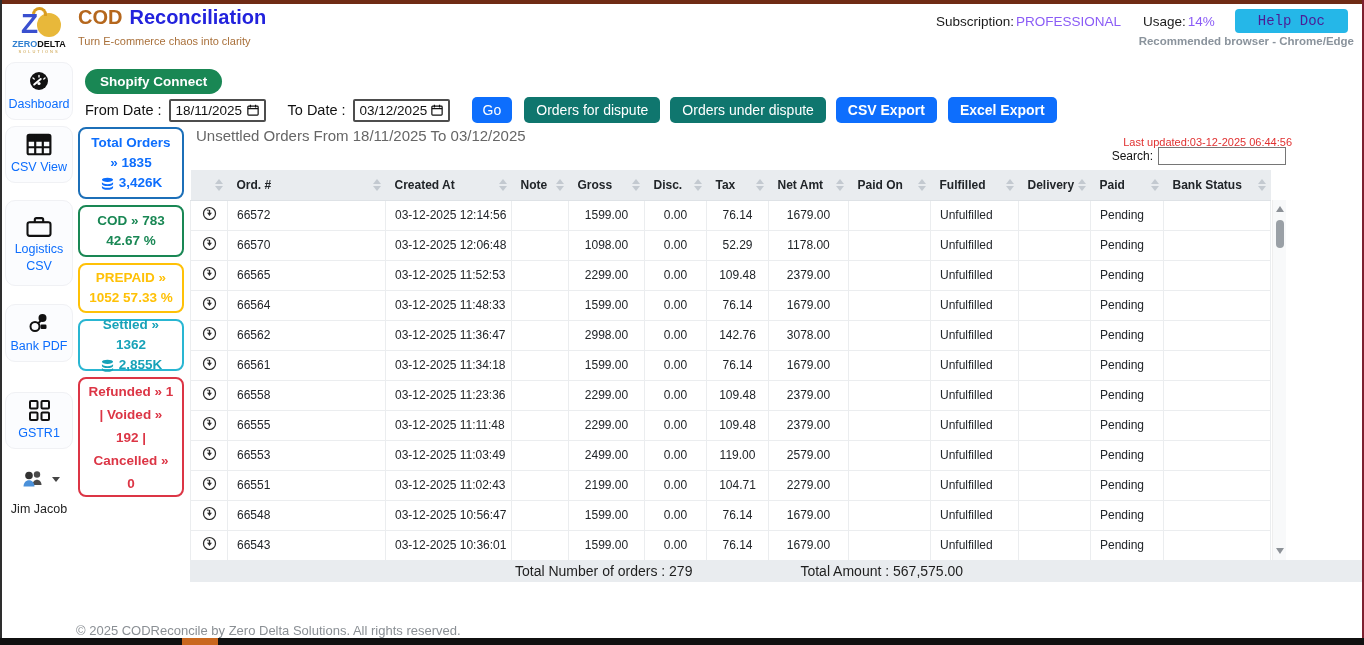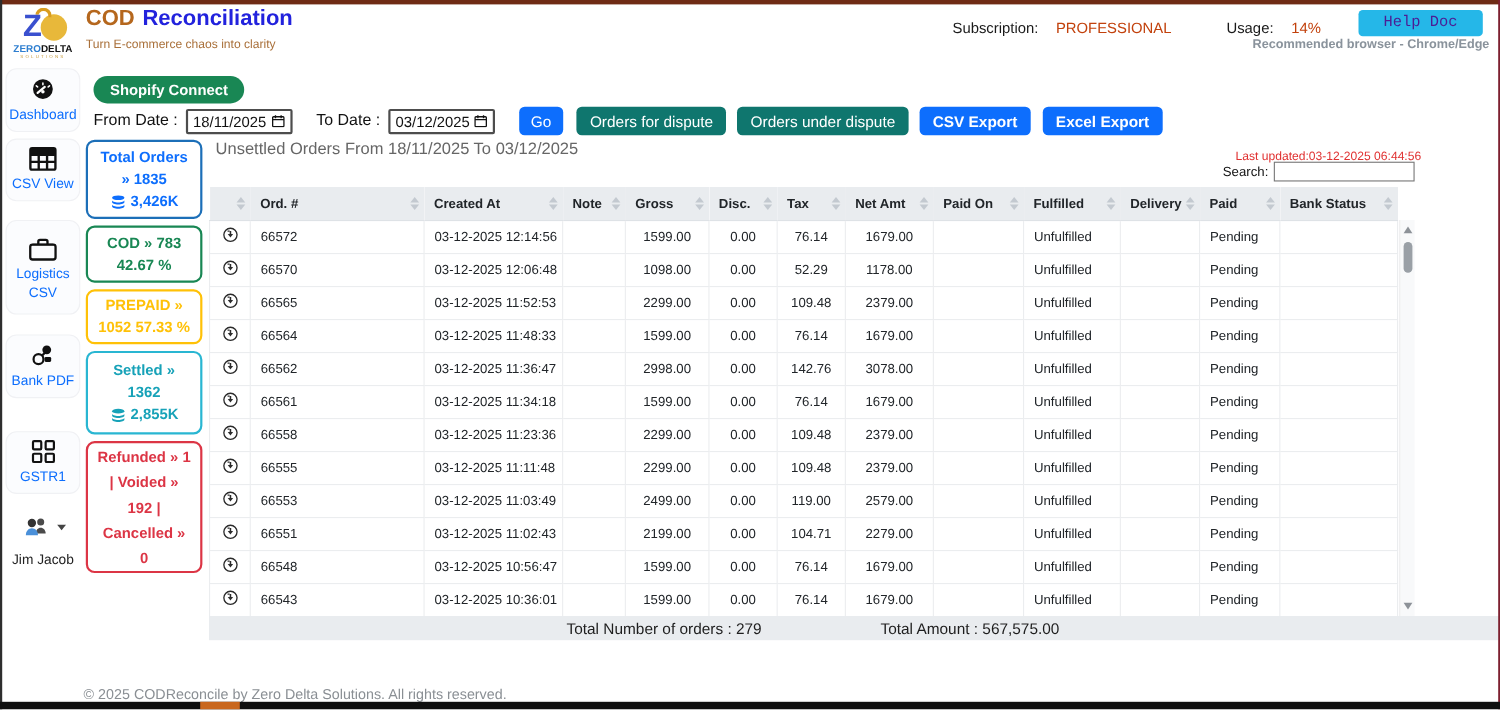--- a/index.html
+++ b/index.html
@@ -24,22 +24,22 @@
   .logo-circle { position:absolute; right:2px; top:5px; width:24px; height:24px; border-radius:50%; background:#e8b83a; }
   .logo-handle { position:absolute; left:17px; top:-1px; width:15px; height:9px; border:3px solid #d99c1f; border-bottom:none; border-radius:8px 8px 0 0; }
   .logo-z { position:absolute; left:6px; top:1px; font-size:28px; line-height:30px; font-weight:800; color:#3a50cf; text-shadow:0 0 1px #fff; }
   .logo-text { font-size:9px; font-weight:800; letter-spacing:0; line-height:9px; }
   .logo-text .zero { color:#2f7fd0; } .logo-text .delta { color:#101010; }
   .logo-solutions { font-size:4px; color:#c79a3a; letter-spacing:2px; line-height:5px; }
   .app-title { position:absolute; left:76px; top:2px; font-size:20px; font-weight:bold; }
   .t-cod { color:#b5671d; margin-right:7px; }
   .t-rest { color:#2222dd; }
   .tagline { position:absolute; left:76px; top:31px; font-size:11px; color:#a9703a; }
-  .hdr-right-row { position:absolute; right:14px; top:5px; display:flex; align-items:flex-end; gap:16px; font-size:13.5px; color:#1a1a1a; }
-  .hdr-right-row .blue { color:#c2410c; }
+  .hdr-right-row { position:absolute; right:14px; top:5px; display:flex; align-items:center; gap:2px; font-size:13.5px; color:#1a1a1a; }
+  .hdr-right-row .blue { color:#8b5cf6; }
   .hdr-gap { width:18px; }
   .btn-helpdoc { background:#25b7e8; color:#4c1d95; border:none; border-radius:4px; padding:4px 23px; font-size:14px; font-family:Liberation Mono, monospace; margin-left:18px; }
   .browser-note { position:absolute; right:8px; top:31px; font-size:11.5px; font-weight:600; color:#8a939c; }
 
   
   .sidebar { position:absolute; left:2px; top:60px; width:74px; bottom:10px; background:#fff; }
   .sb-item { position:absolute; left:3px; width:68px; background:#fbfcfe; border:1px solid #f0f1f4; border-radius:10px; display:flex; flex-direction:column; align-items:center; padding:6px 2px; cursor:pointer; }
   .sb-item .lbl { color:#0d6efd; font-size:12.5px; margin-top:3px; text-align:center; line-height:17px; }
   .sb-dashboard { top:2px; }
   .sb-csvview { top:66px; }
@@ -51,21 +51,21 @@
   .caret-down { display:inline-block; width:0; height:0; border-left:4px solid transparent; border-right:4px solid transparent; border-top:5px solid #444; margin-left:4px; vertical-align:middle; }
 
   
   .stats { position:absolute; left:78px; top:127px; width:106px; }
   .card { background:#fff; border:2px solid; border-radius:8px; display:flex; flex-direction:column; justify-content:center; align-items:center; text-align:center; font-weight:bold; font-size:13.5px; line-height:20px; padding:5px 2px; margin-bottom:6px; }
   .card .amt { display:flex; align-items:center; gap:4px; }
   .card-total     { border-color:#1c6fb8; color:#0d6efd; height:72px; }
   .card-cod       { border-color:#198754; color:#198754; height:52px; }
   .card-prepaid   { border-color:#ffc107; color:#ffc107; height:50px; }
   .card-unsettled { border-color:#6c757d; color:#6c757d; height:74px; }
-  .card-settled   { border-color:#29b6d2; color:#17a2b8; height:76px; }
+  .card-settled   { border-color:#29b6d2; color:#17a2b8; height:52px; }
   .card-refunded  { border-color:#dc3545; color:#dc3545; height:120px; line-height:23px; }
 
   
   .btn-shopify { position:absolute; left:85px; top:69px; background:#198754; color:#fff; border:none; border-radius:14px; padding:5px 15px; font-size:13.5px; font-weight:600; font-family:inherit; cursor:pointer; }
   .filter-row { position:absolute; left:85px; top:96px; height:28px; display:flex; align-items:center; }
   .filter-row .flabel { font-size:14.5px; color:#111; margin-right:7px; }
   .date-input { width:97px; height:23px; border:2px solid #4d4d4d; border-radius:2px; display:flex; align-items:center; justify-content:space-between; padding:0 5px; font-size:13.5px; color:#111; margin-right:22px; cursor:text; }
   .btn { border:none; border-radius:5px; font-family:inherit; font-size:14px; color:#fff; padding:5px 12px; cursor:pointer; }
   .btn-go { background:#0d6efd; margin-left:0px; margin-right:12px; padding:5px 11px; }
   .btn-amber { background:#0f766e; margin-right:10px; }

